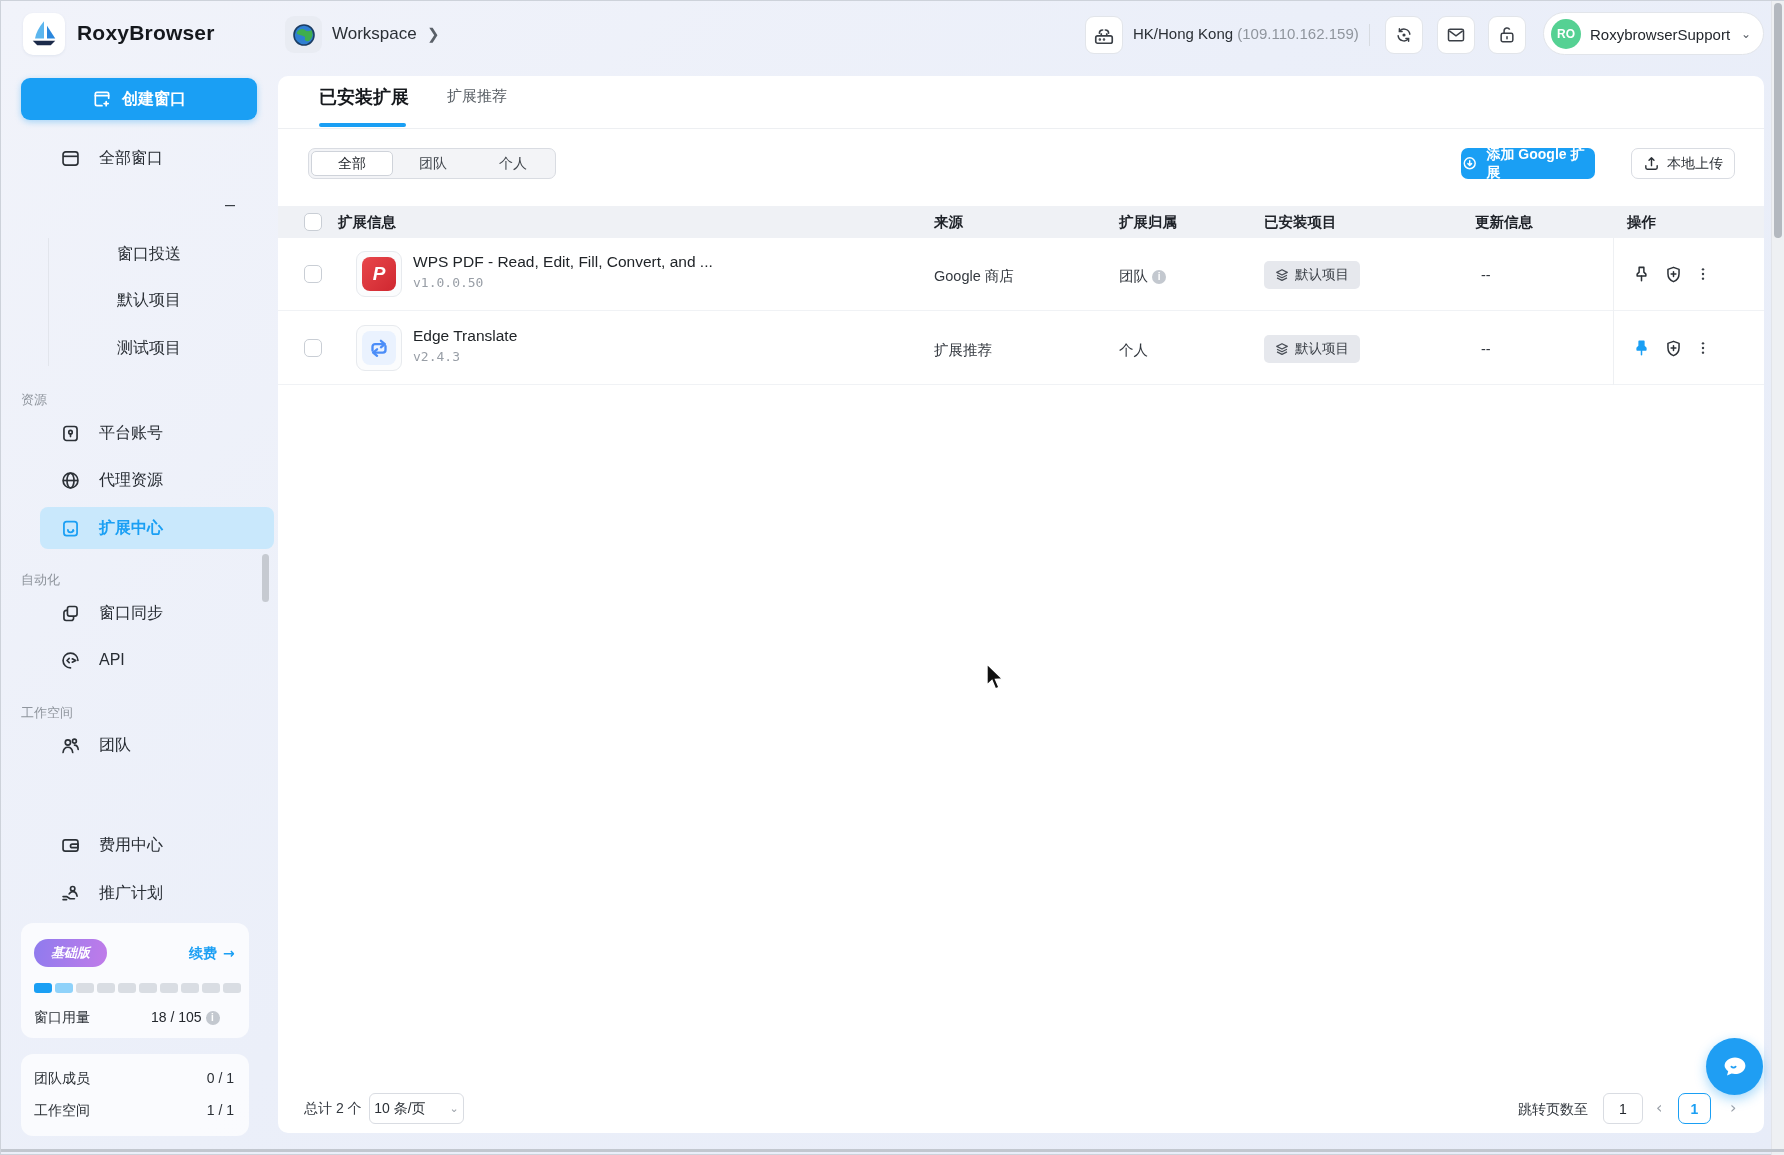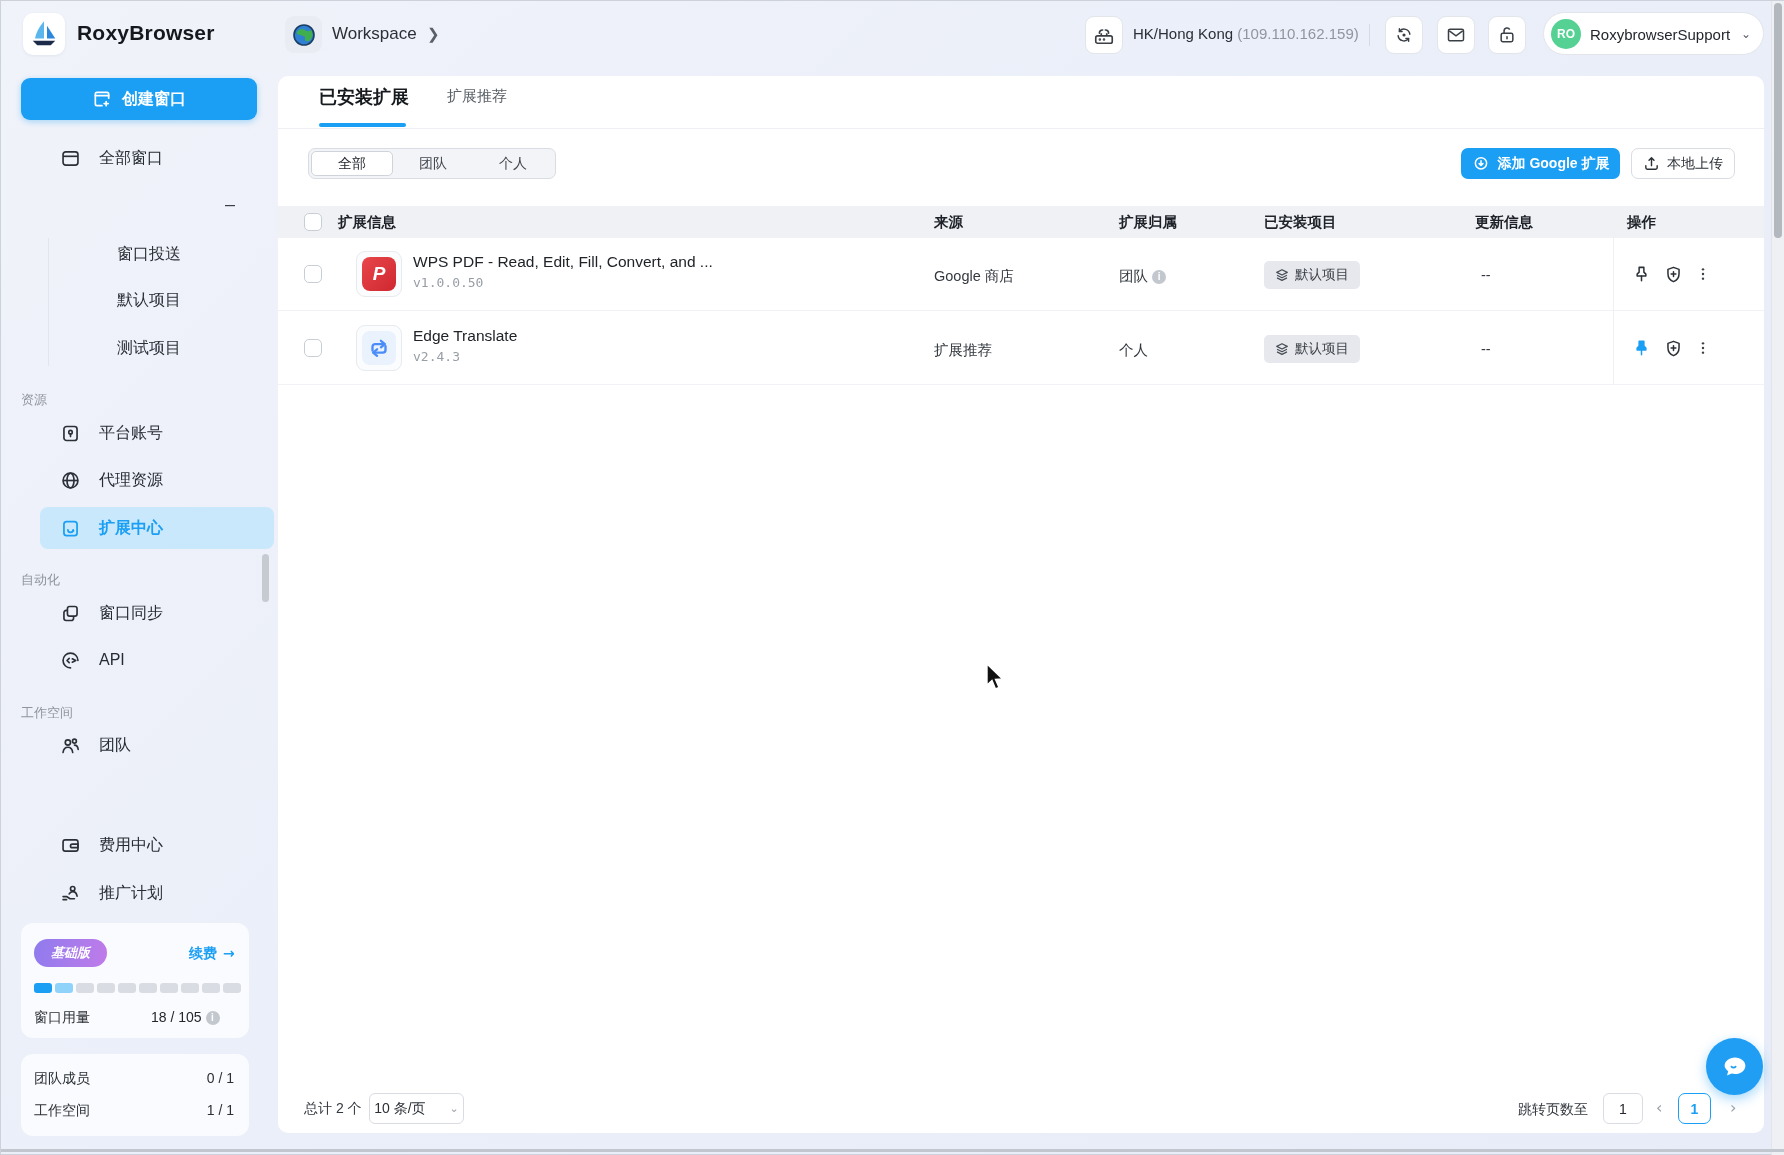--- a/index.html
+++ b/index.html
@@ -73,21 +73,21 @@
   .tab-active { left:318px; top:84px; font-size:18px; font-weight:700; color:#16191d; }
   .tab-underline { left:318px; top:122px; width:87px; height:4px; background:#1a9ff4; border-radius:2px; }
   .tab-idle { left:446px; top:86px; font-size:15px; color:#5c6268; }
 
   .seg-wrap { left:307px; top:147px; width:248px; height:31px; border:1px solid #d9dce2; background:#f3f4f7;
               border-radius:7px; display:flex; padding:2px; }
   .seg { flex:1; display:flex; align-items:center; justify-content:center; font-size:14px; color:#42474e;
          border-radius:5px; }
   .seg-active { background:#fff; border:1px solid #cfd3da; color:#23272d; }
 
-  .btn-google { left:1460px; top:147px; width:159px; height:31px; background:#1a9ff4; border-radius:7px;
+  .btn-google { left:1460px; top:147px; width:134px; height:31px; background:#1a9ff4; border-radius:7px;
                 color:#fff; font-size:14px; font-weight:600; display:flex; align-items:center;
                 justify-content:center; gap:8px; }
   .btn-upload { left:1630px; top:147px; width:104px; height:31px; background:#fff; border:1px solid #d9dce2;
                 border-radius:7px; color:#2b3036; font-size:14px; display:flex; align-items:center;
                 justify-content:center; gap:7px; }
 
   .thead { left:277px; top:205px; width:1486px; height:32px; background:#eff1f5; }
   .th { position:absolute; top:212px; font-size:14.5px; font-weight:700; color:#1e2228; }
   .cb { width:18px; height:18px; background:#fff; border:1.5px solid #c9ced5; border-radius:5px; }
 

